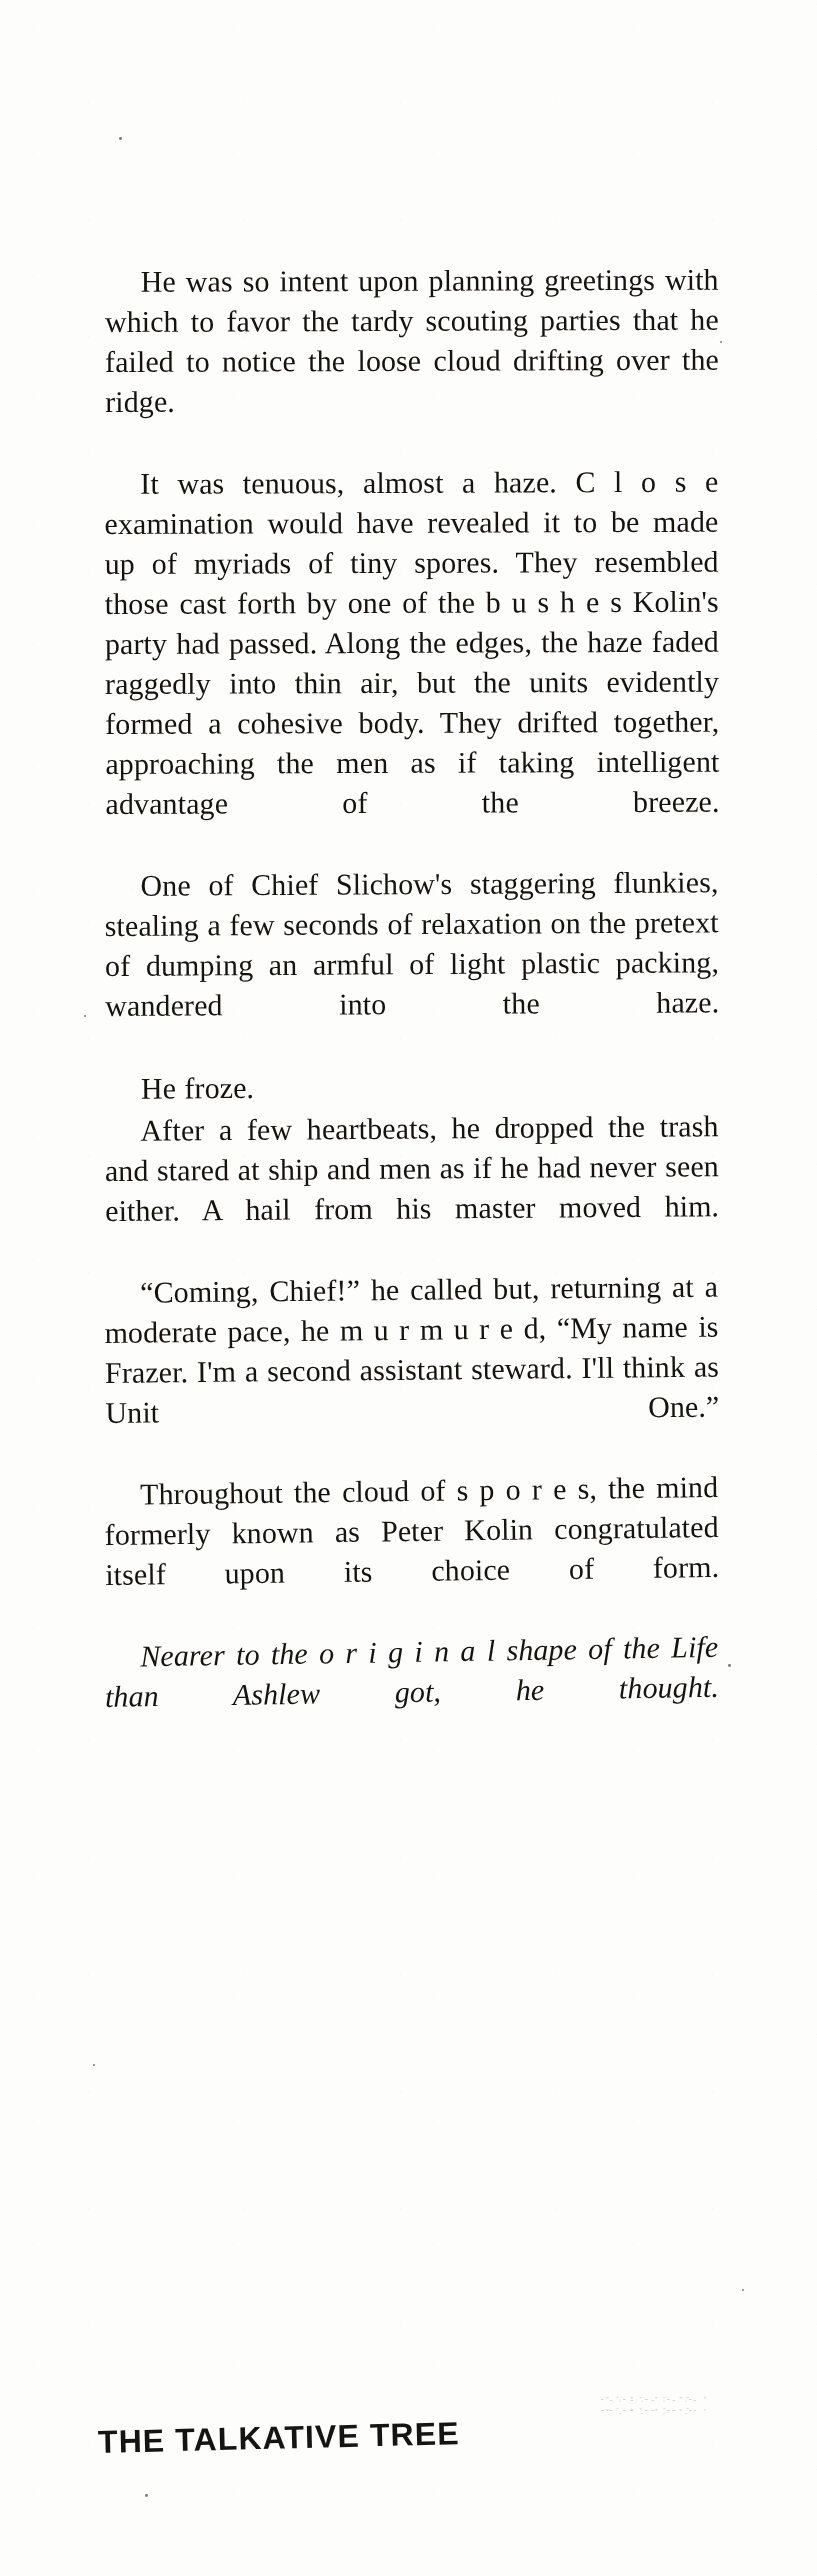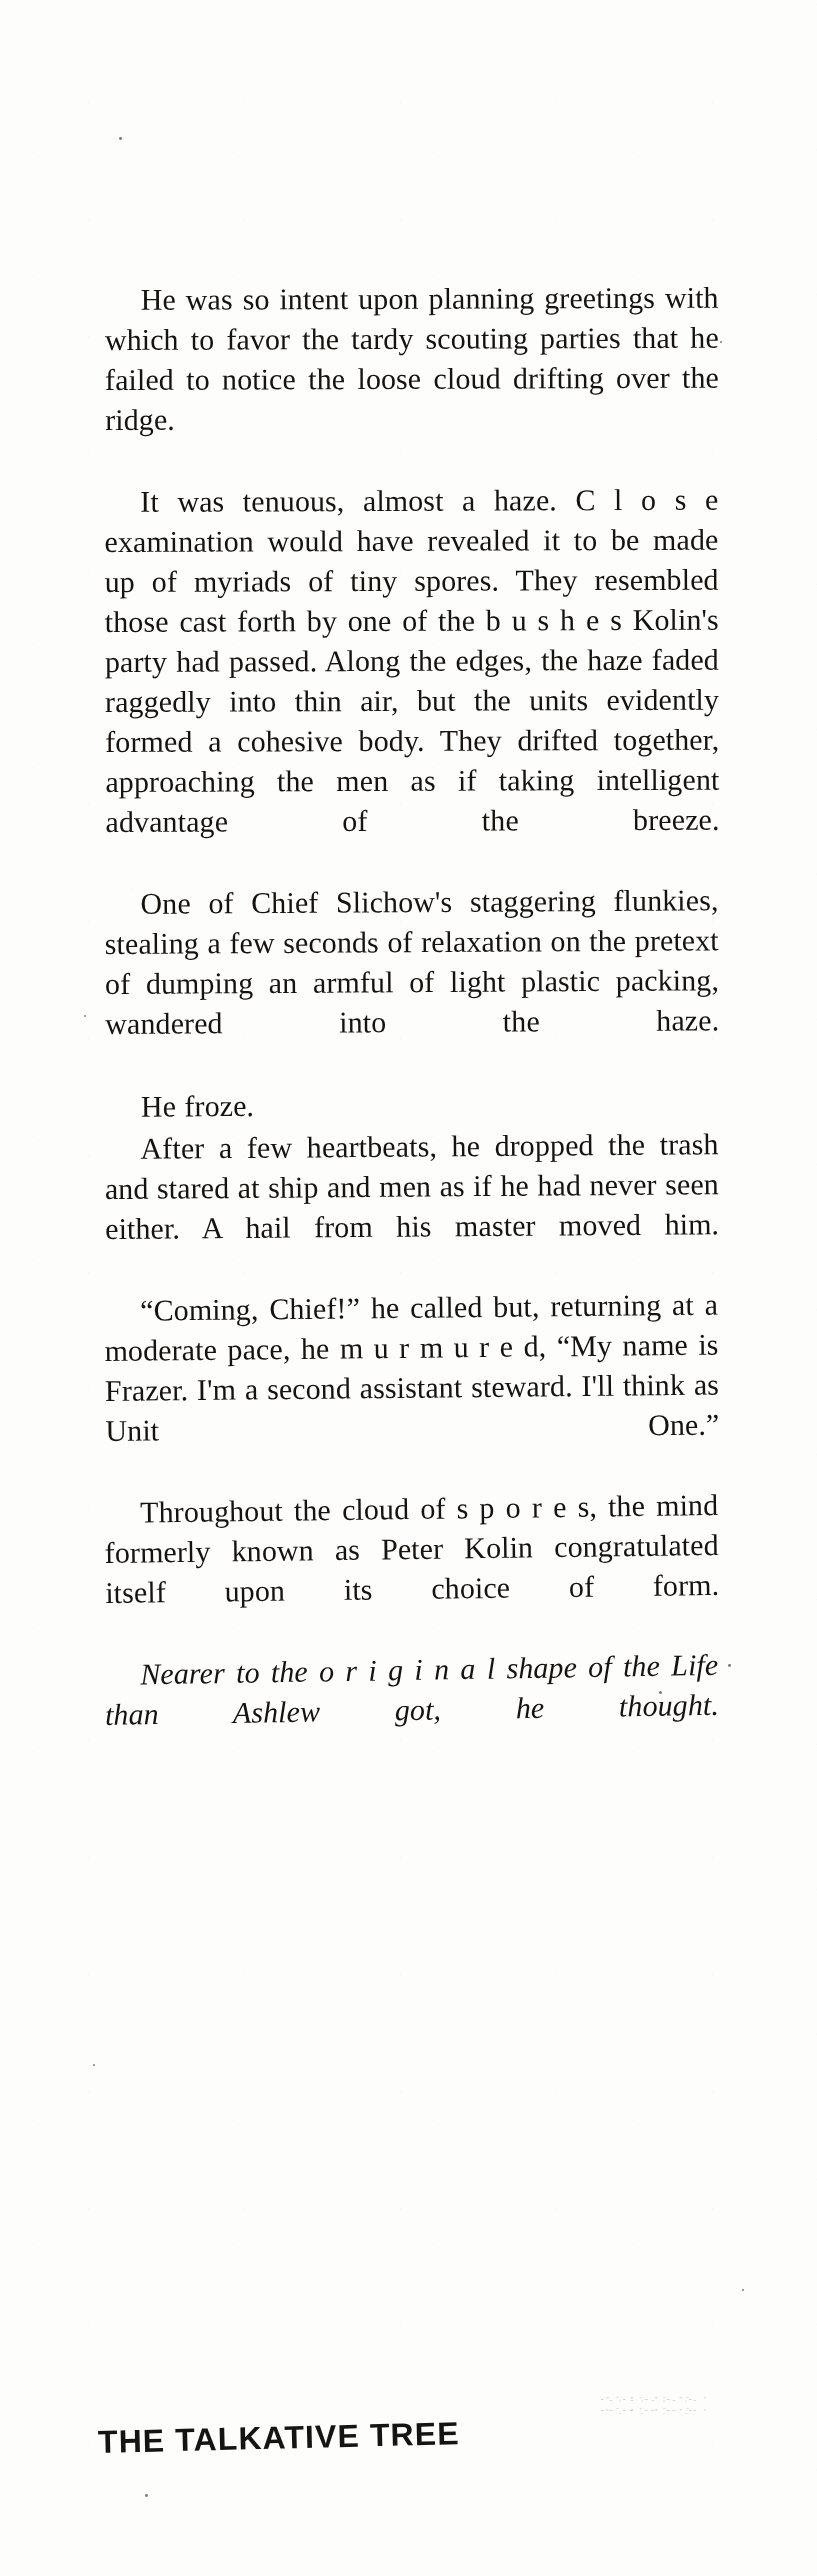--- a/index.html
+++ b/index.html
@@ -40,21 +40,20 @@
       radial-gradient(circle at 57% 88%, rgba(0,0,0,0.07) 0 0.6px, transparent 0.9px);
     background-size: 128px 106px, 173px 145px, 100px 123px, 145px 167px, 112px 134px, 156px 117px;
   }
 
   
   #text-column {
     position: absolute;
     left: 105px;
     top: 262px;
     width: 614px;
-    margin-top: 18px;
   }
 
   .para {
     margin: 0 0 2.2px 0;
     text-align: justify;
     text-justify: inter-word;
     font-size: 30px;
     line-height: 40px;
     color: #16130f;
     letter-spacing: 0.1px;

